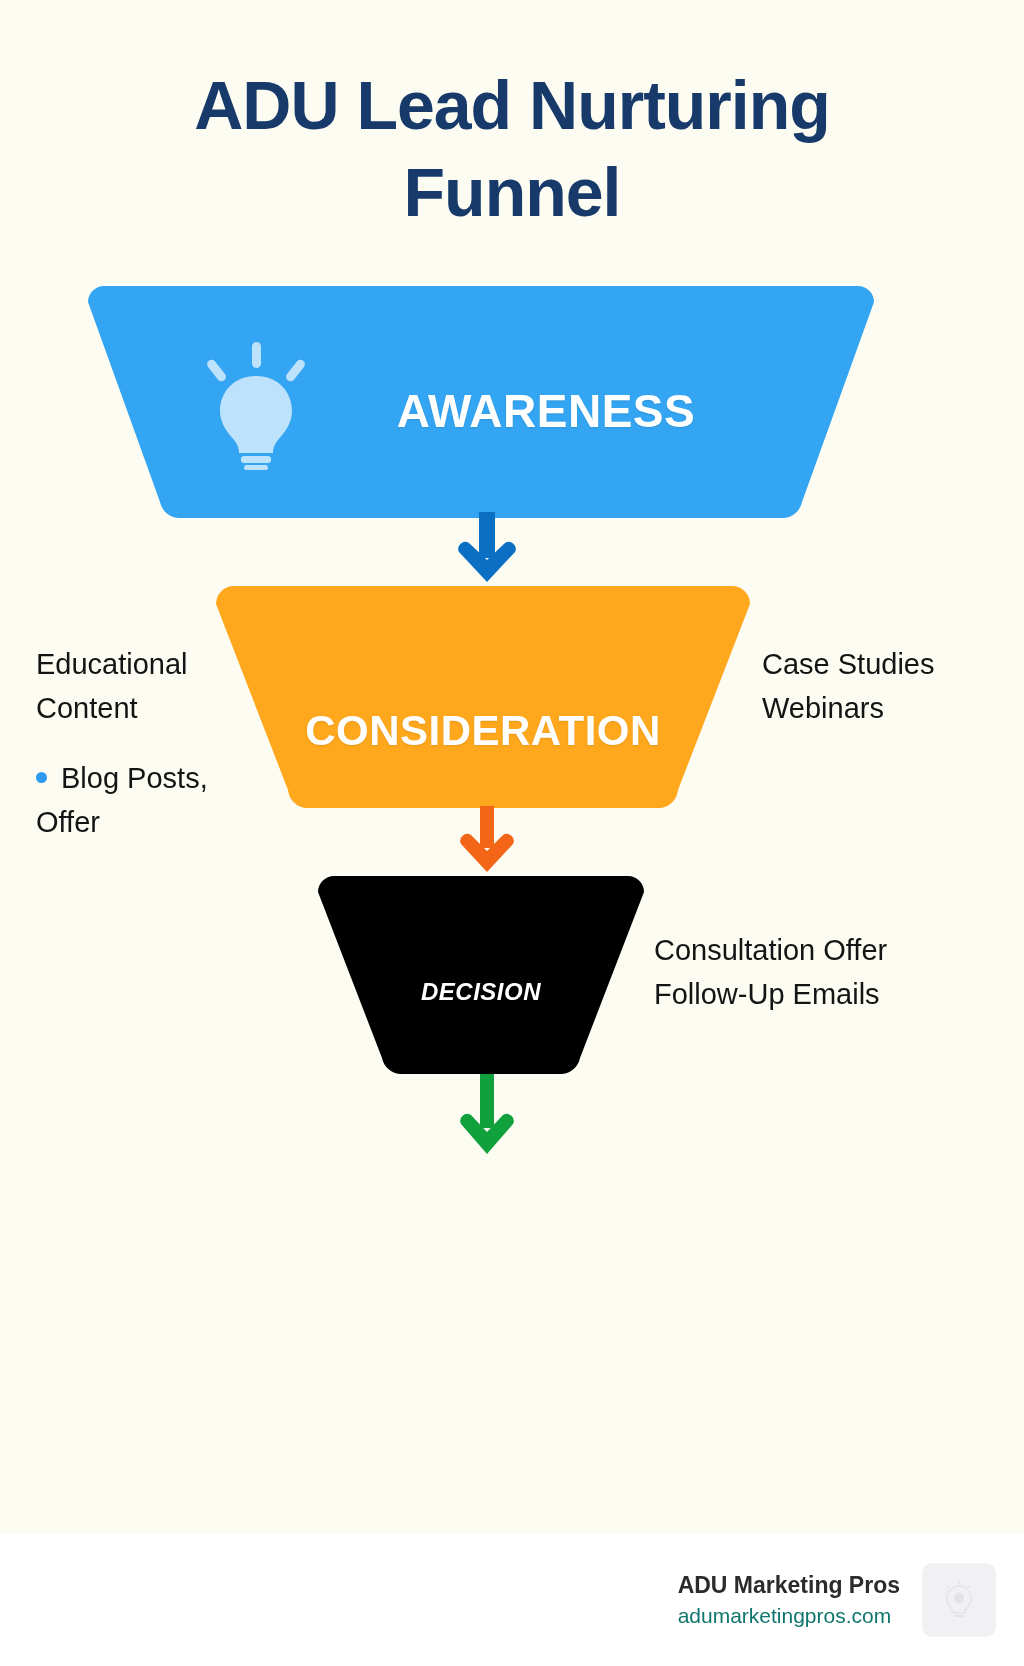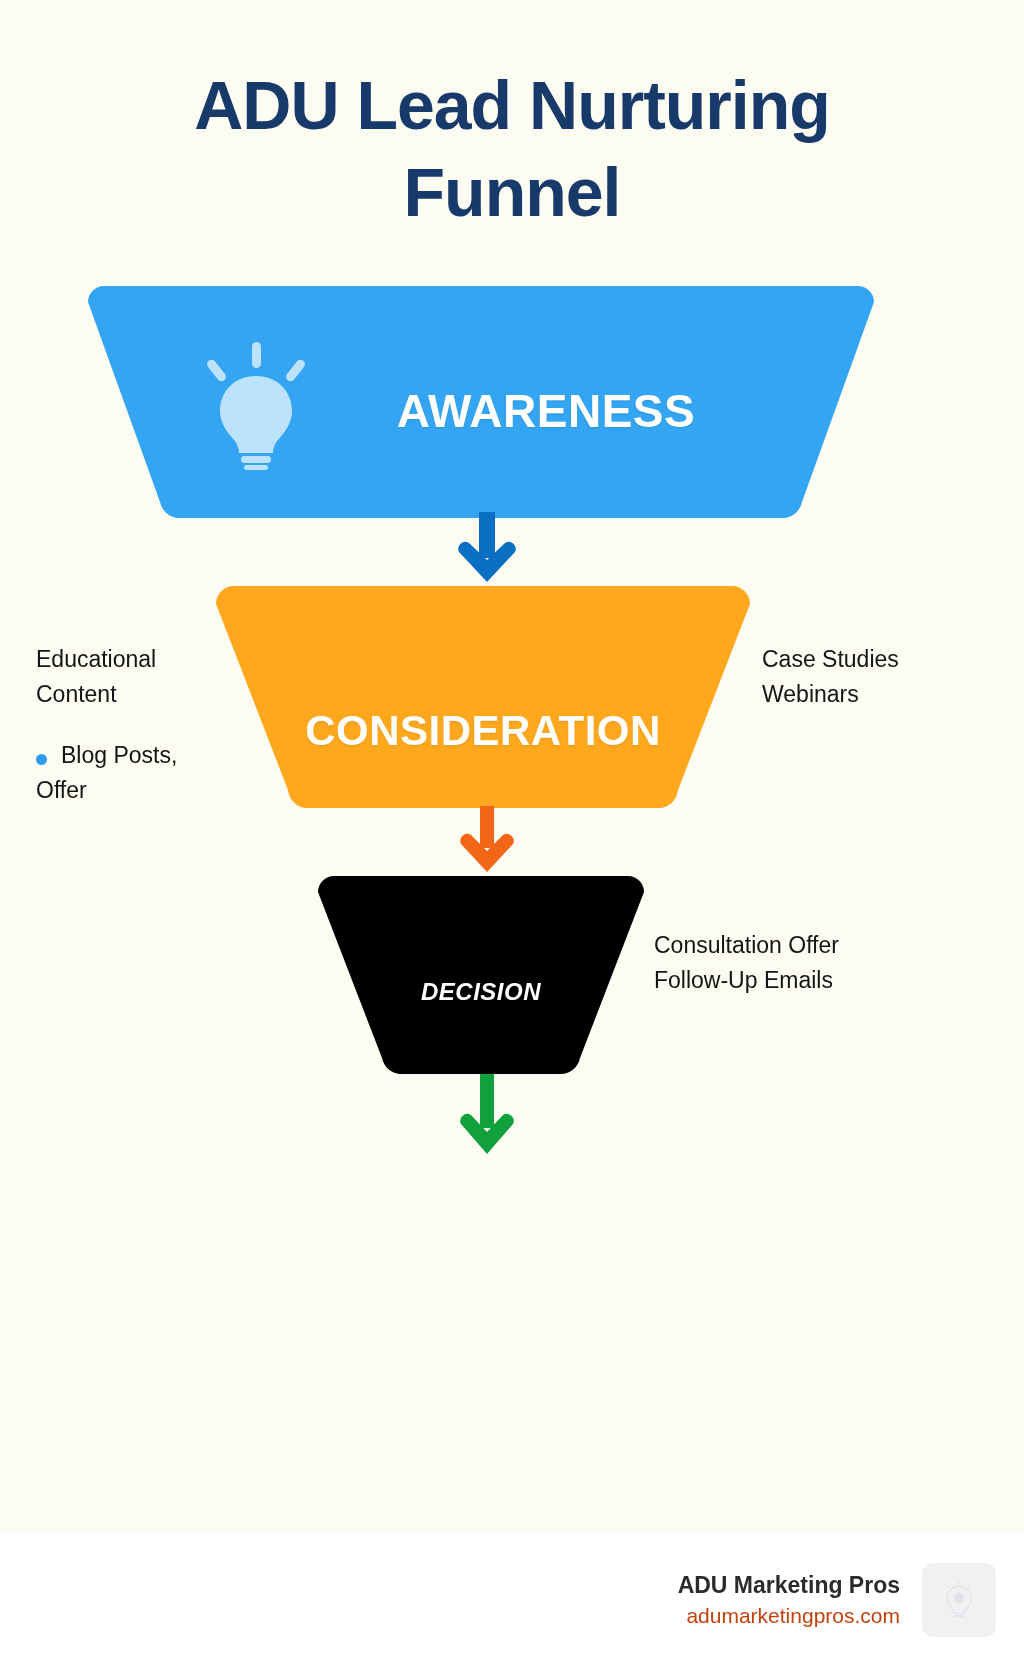--- a/index.html
+++ b/index.html
@@ -118,21 +118,21 @@
     position: absolute;
     width: 90px;
   }
   #arrow-1 { left: 442px; top: 512px;  height: 72px; }
   #arrow-2 { left: 442px; top: 806px;  height: 68px; }
   #arrow-3 { left: 442px; top: 1074px; height: 82px; }
 
   
   .side-text {
     position: absolute;
-    font-size: 23px;
+    font-size: 29px;
     line-height: 1.52;
     color: #141414;
     font-family: "Liberation Sans", sans-serif;
   }
   .side-text .line { display: block; white-space: nowrap; }
 
   #notes-left {
     left: 36px;
     top: 642px;
     width: 200px;
@@ -179,34 +179,34 @@
     width: 1024px;
     height: 132px;
     background: #ffffff;
     display: flex;
     align-items: center;
     justify-content: flex-end;
     padding-right: 28px;
     box-sizing: border-box;
   }
   .footer-text {
-    text-align: right;
+    text-align: left;
     margin-right: 22px;
     margin-left: 29px;
   }
   .footer-brand {
     font-size: 23px;
     font-weight: bold;
     color: #2b2b2b;
     line-height: 1.35;
     font-family: "Liberation Sans", sans-serif;
   }
   .footer-url {
     font-size: 21px;
-    color: #c2410c;
+    color: #0f766e;
     line-height: 1.4;
     font-family: "Liberation Sans", sans-serif;
   }
   .footer-logo {
     width: 74px;
     height: 74px;
     border-radius: 11px;
     background: #f1f1f4;
     display: flex;
     align-items: center;

